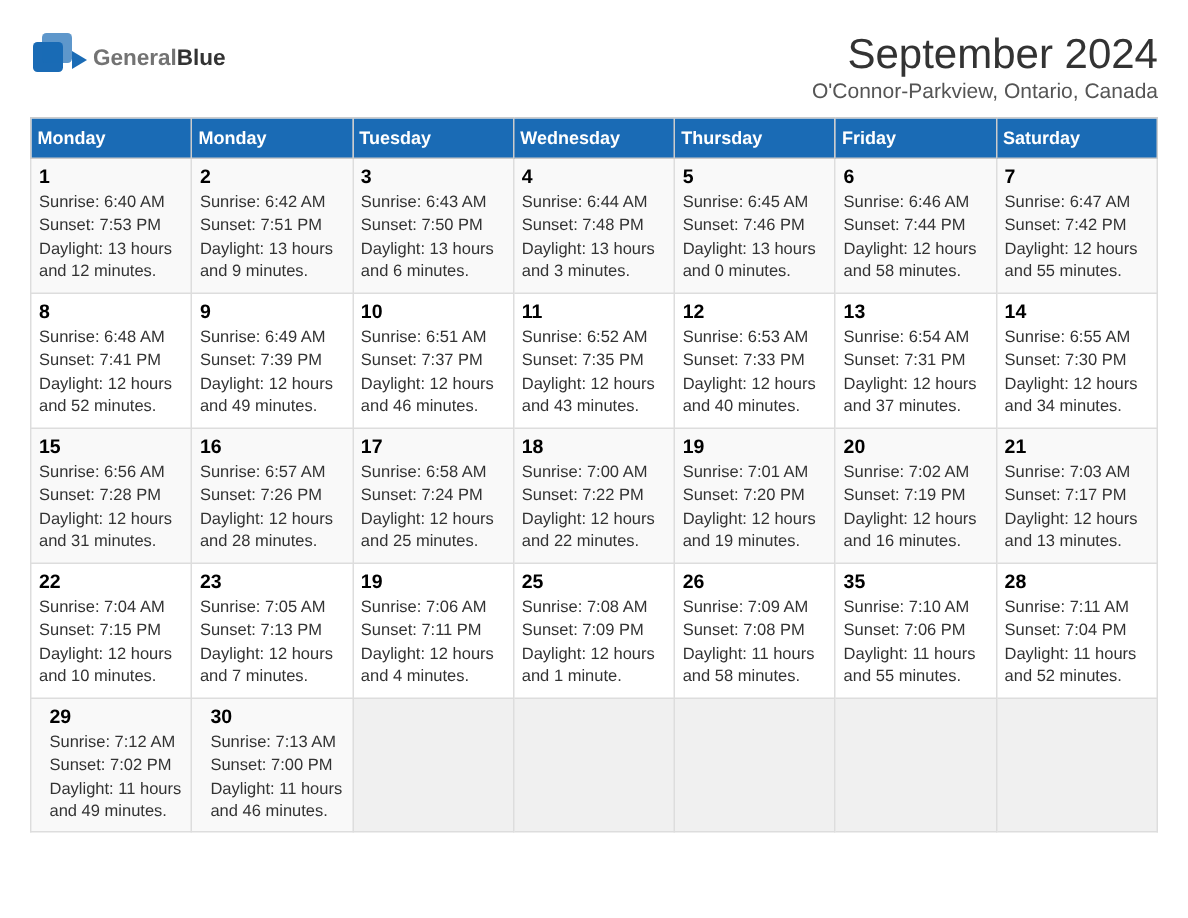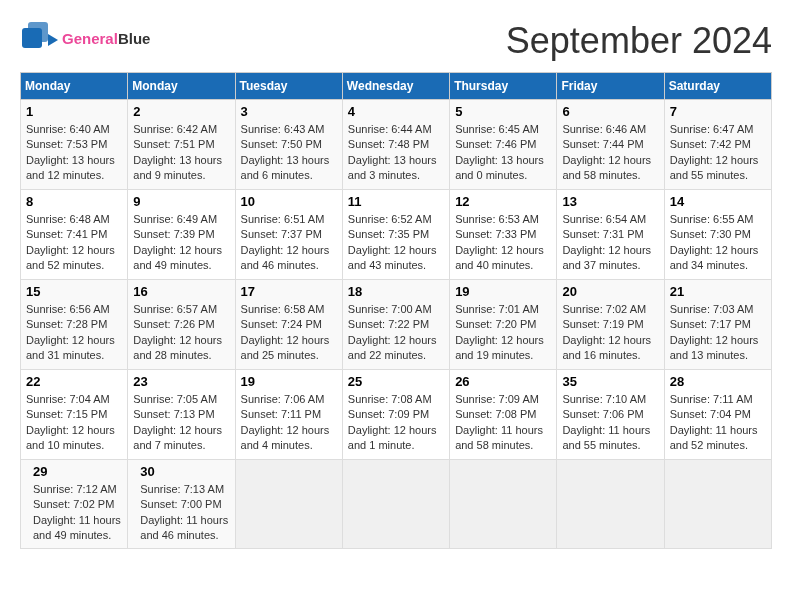--- a/index.html
+++ b/index.html
@@ -18,21 +18,21 @@
     }
     .logo {
       display: flex;
       flex-direction: column;
       align-items: flex-start;
     }
     .title-block {
       text-align: right;
     }
     .month-title {
-      font-size: 36px;
+      font-size: 28px;
       font-weight: normal;
       color: #333;
     }
     .location {
       font-size: 14px;
       color: #555;
     }
     table {
       width: 100%;
       border-collapse: collapse;
@@ -88,27 +88,28 @@
     <div style="display:flex; align-items:center; gap:4px;">
       <div style="position:relative; width:38px; height:38px;">
         <svg width="38" height="38" viewBox="0 0 38 38">
           <rect x="2" y="8" width="20" height="20" rx="3" fill="#1a6bb5"></rect>
           <rect x="8" y="2" width="20" height="20" rx="3" fill="#1a6bb5" opacity="0.7"></rect>
           <polygon points="28,14 38,20 28,26" fill="#1a6bb5"></polygon>
         </svg>
       </div>
       <div>
         <div style="font-size:15px; font-weight:bold; color:#333; line-height:1.1;">
-          <span style="color:#ec4899;">General</span><span>Blue</span>
+          <span style="color:#737373;">General</span><span>Blue</span>
         </div>
       </div>
     </div>
   </div>
   <div class="title-block">
     <div class="month-title">September 2024</div>
+    <div class="location">O'Connor-Parkview, Ontario, Canada</div>
   </div>
 </div>
 
 <table>
   <thead>
     <tr>
     <th>Monday</th>
         <th>Monday</th>
         <th>Tuesday</th>
         <th>Wednesday</th>

